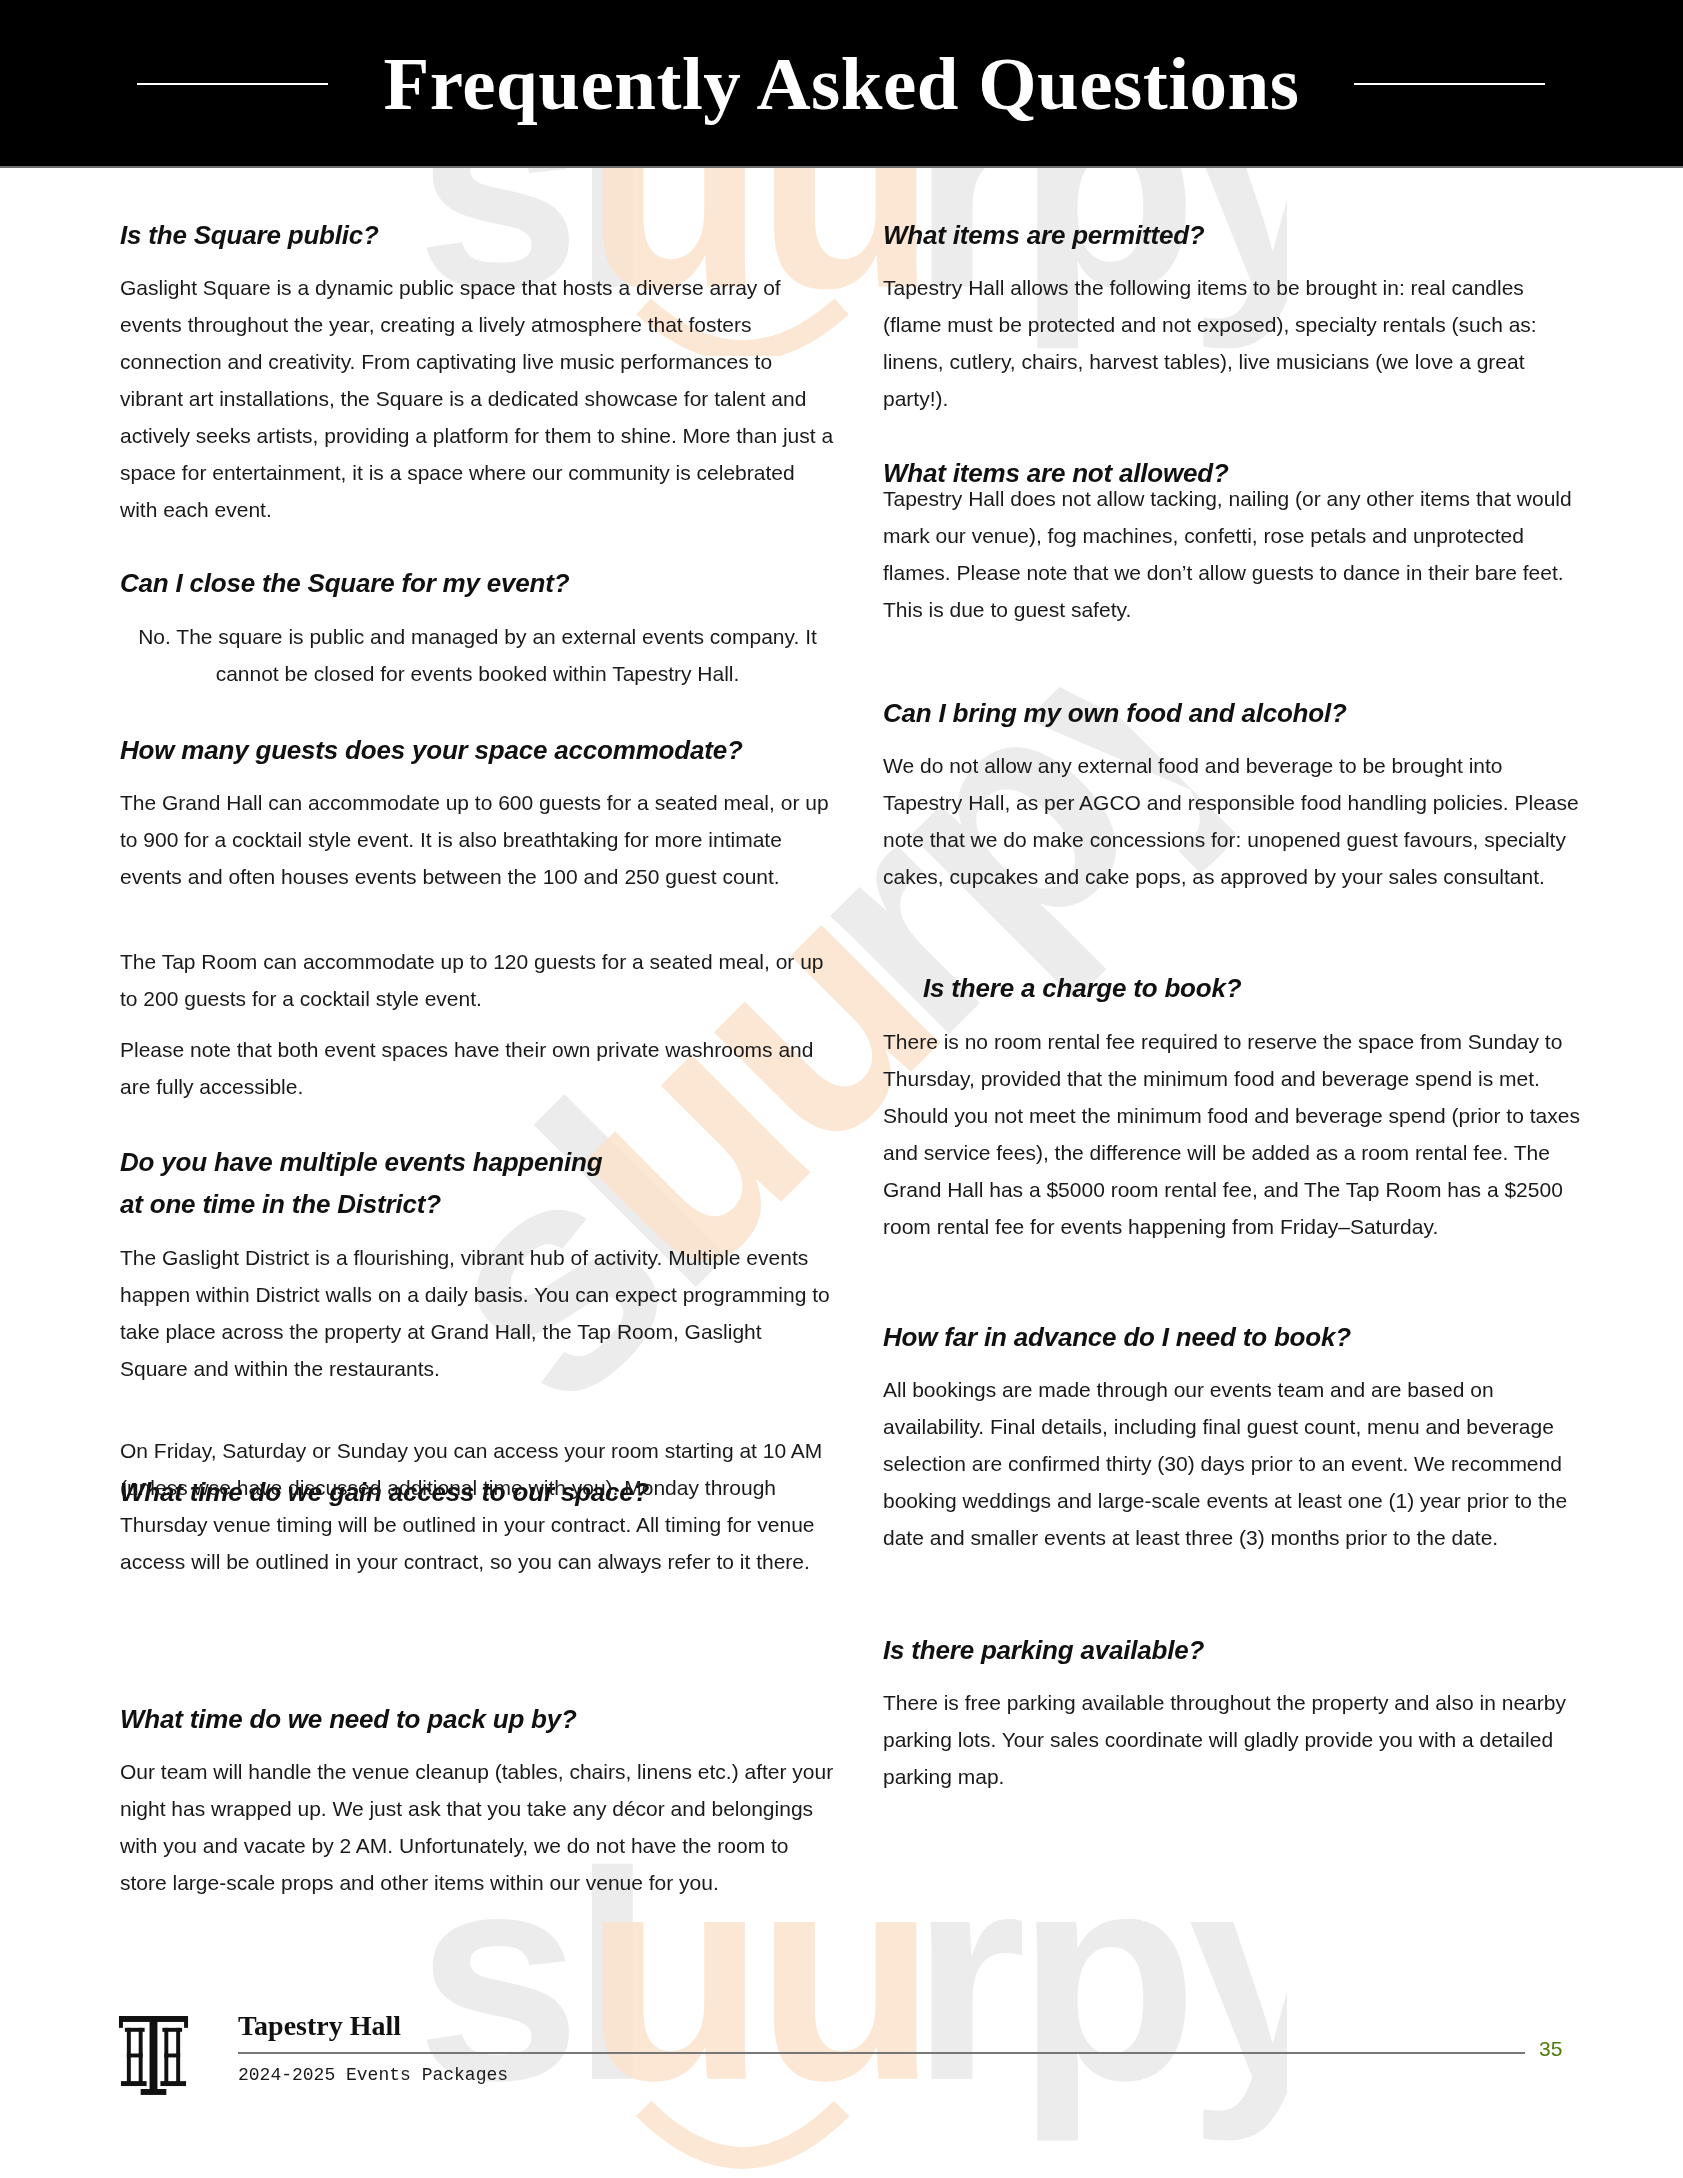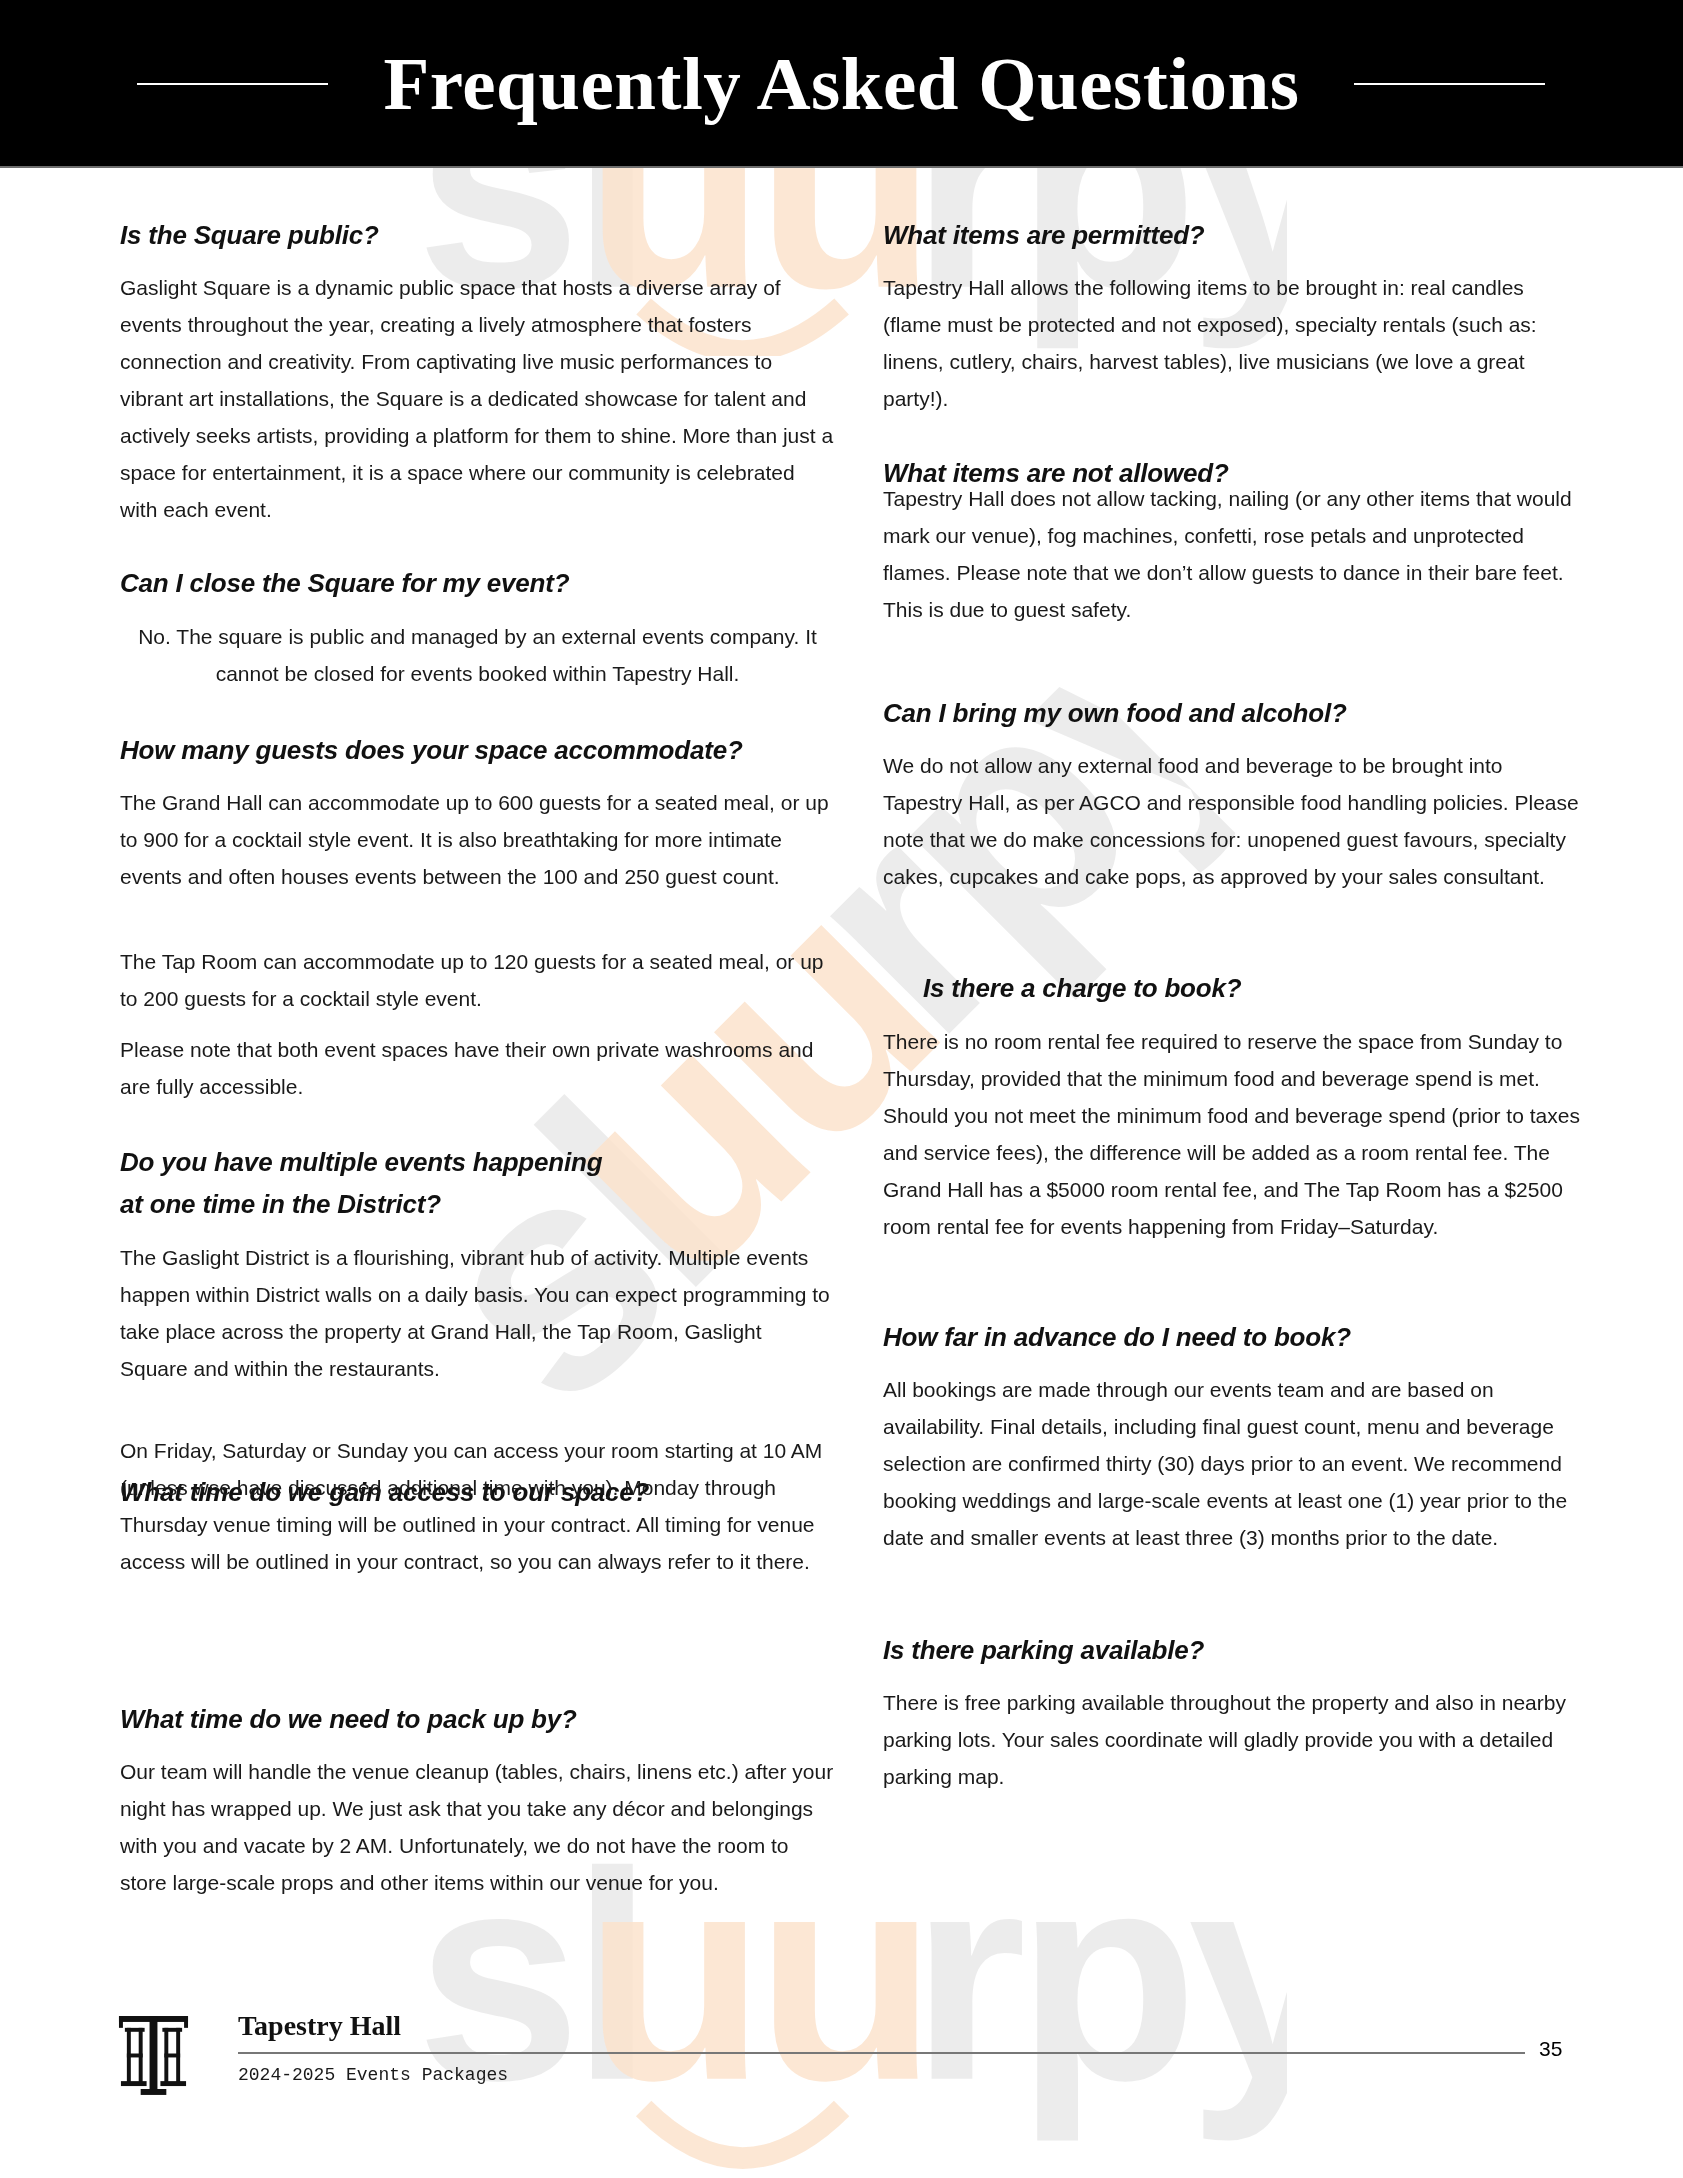--- a/index.html
+++ b/index.html
@@ -50,21 +50,21 @@
   }
   .footer-rule {
     position: absolute; left: 238px; top: 2052px; width: 1287px; height: 2px; background: #777777;
   }
   .footer-sub {
     position: absolute; left: 238px; top: 2065px;
     font-family: Liberation Mono, monospace; font-size: 18px; color: #1a1a1a;
   }
   .footer-page {
     position: absolute; left: 1539px; top: 2037px;
-    font-family: "Liberation Sans", sans-serif; font-size: 21px; color: #000000;
+    font-family: "Liberation Sans", sans-serif; font-size: 21px; color: #4d7c0f;
   }
 </style>
 </head>
 <body>
 
 <div class="watermark" style="left:416px; top:59px;">
   <svg width="871" height="297" viewBox="0 0 880 300">
     <text x="0" y="230" font-family="Liberation Sans, sans-serif" font-weight="bold" font-size="300" fill="#e9e9e9" fill-opacity="0.85" letter-spacing="-10">sl</text>
     <text x="170" y="230" font-family="Liberation Sans, sans-serif" font-weight="bold" font-size="300" fill="#fbe3cc" fill-opacity="0.85" letter-spacing="-10">uu</text>
     <text x="500" y="230" font-family="Liberation Sans, sans-serif" font-weight="bold" font-size="300" fill="#e9e9e9" fill-opacity="0.85" letter-spacing="-10">rpy</text>

